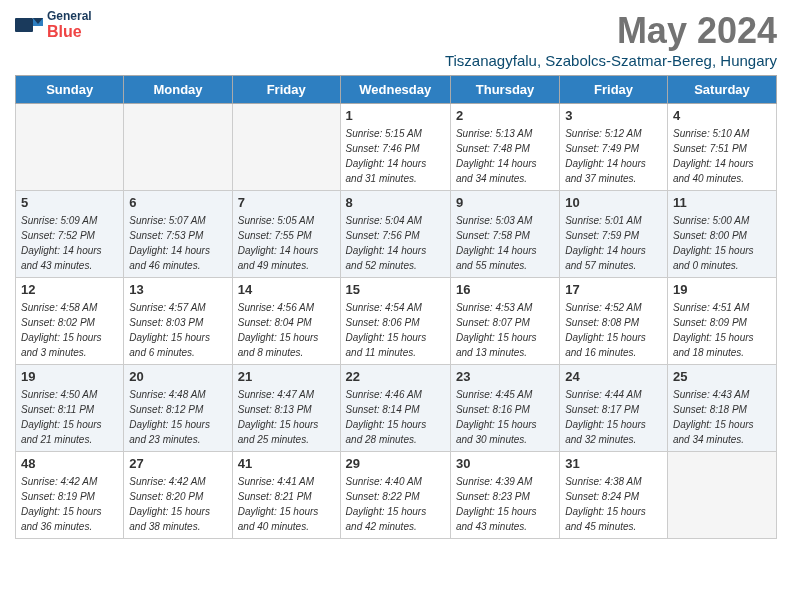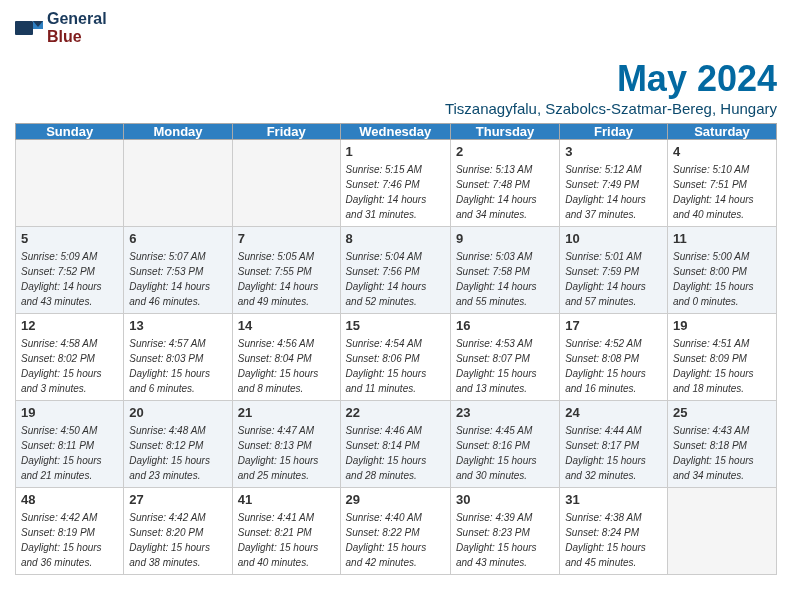--- a/index.html
+++ b/index.html
@@ -2,45 +2,45 @@
 <html><head>
   <meta charset="utf-8">
   <style>
     * { box-sizing: border-box; margin: 0; padding: 0; }
     body { font-family: Arial, sans-serif; background: #fff; width: 792px; min-height: 612px; }
     .page { width: 792px; padding: 10px 15px; }
     .header { display: flex; justify-content: space-between; align-items: flex-start; margin-bottom: 6px; }
     .logo { display: flex; flex-direction: column; align-items: flex-start; }
     .logo-row { display: flex; align-items: center; gap: 2px; }
     .title-block { text-align: right; }
-    .month-year { font-size: 36px; font-weight: bold; color: #0369a1; margin-top: 48px; }
+    .month-year { font-size: 36px; font-weight: bold; color: #737373; }
     .location { font-size: 15px; color: #0c4a6e; }
     .calendar { width: 100%; border-collapse: collapse; }
-    .calendar th { background: #2e7fc1; color: #fff; text-align: center; padding: 0 4px; font-size: 13px; border: 1px solid #aaa; }
+    .calendar th { background: #2e7fc1; color: #fff; text-align: center; padding: 6px 4px; font-size: 13px; border: 1px solid #aaa; }
     .calendar td { border: 1px solid #ccc; vertical-align: top; padding: 4px 5px; width: 113px; min-height: 80px; font-size: 11px; color: #333; background: #fff; }
     .calendar td.empty { background: #f5f5f5; }
     .day-num { font-size: 13px; font-weight: bold; margin-bottom: 3px; }
     .day-info { line-height: 1.5; font-size: 10px; font-style: italic; }
     .alt-row td { background: #f0f4f8; }
   </style>
 </head>
 <body>
 
 <div class="page">
   <div class="header">
     <div class="logo">
       <div class="logo-row">
         <svg width="30" height="22" viewBox="0 0 30 22">
           <rect x="0" y="4" width="18" height="14" fill="#1a3a5c" rx="1"></rect>
           <polygon points="18,4 28,4 28,12 18,12" fill="#2e7fc1"></polygon>
           <polygon points="18,4 28,4 23,10" fill="#1a3a5c"></polygon>
         </svg>
         <span style="display:flex; flex-direction:column; line-height:1.1;">
-          <span style="font-size:16px; font-weight:bold; color:#1a3a5c;">General</span>
-          <span style="font-size:16px; font-weight:bold; color:#7f1d1d;">Blue</span>
+          <span style="font-size:12px; font-weight:bold; color:#1a3a5c;">General</span>
+          <span style="font-size:16px; font-weight:bold; color:#ef4444;">Blue</span>
         </span>
       </div>
     </div>
     <div class="title-block">
       <div class="month-year">May 2024</div>
       <div class="location">Tiszanagyfalu, Szabolcs-Szatmar-Bereg, Hungary</div>
     </div>
   </div>
 
   <table class="calendar">

